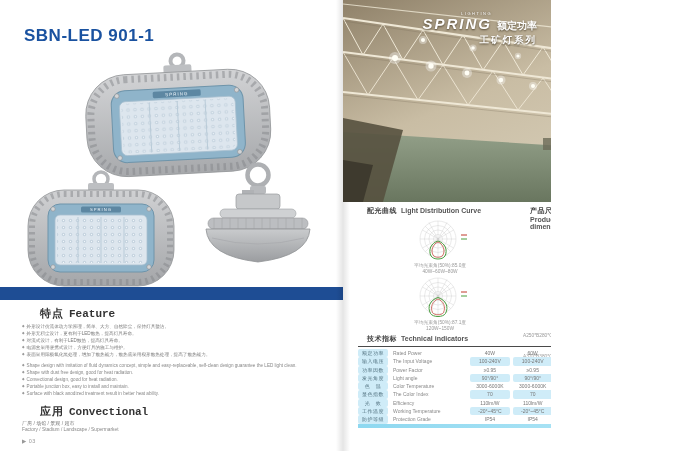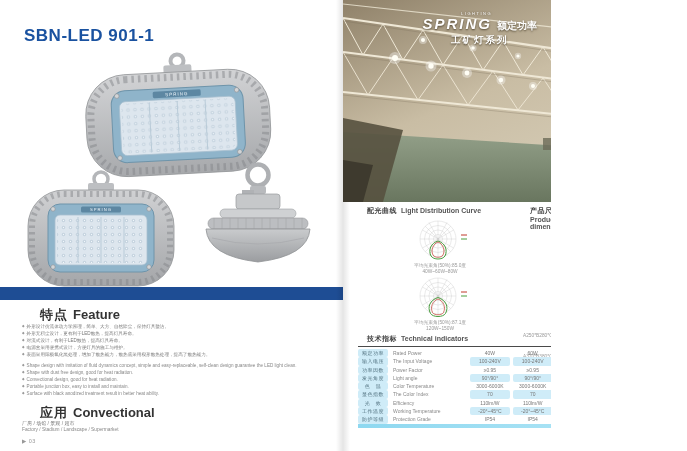--- a/index.html
+++ b/index.html
@@ -3,21 +3,21 @@
 <meta charset="utf-8">
 <style>
   html,body{margin:0;padding:0;background:#fff;-webkit-text-size-adjust:none;}
   .sheet{position:relative;width:551px;height:451px;background:#ffffff;overflow:hidden;
          font-family:"Liberation Sans",sans-serif;}
   .abs{position:absolute;}
 
   
   .page-title{left:24px;top:26px;font-size:17px;font-weight:bold;color:#1a52a0;letter-spacing:0.5px;}
   .blue-bar{left:0;top:287px;width:343px;height:13px;background:#1e4d94;}
-  .feat-h{font-size:13px;font-weight:bold;color:#333;}
+  .feat-h{font-size:11px;font-weight:bold;color:#333;font-family:Liberation Mono, monospace;}
   .feat-h .zh{letter-spacing:1px;margin-right:5px;}
   .blist{list-style:none;margin:0;padding:0;}
   .blist li{font-size:4.6px;line-height:6.4px;color:#777;white-space:nowrap;}
   .blist li .mk{font-size:3.4px;color:#999;margin-right:2px;vertical-align:0.5px;}
   .blist.en li{color:#888;}
   .app-line-zh{font-size:5px;color:#777;line-height:6px;}
   .app-line-en{font-size:4.8px;color:#888;line-height:6px;}
   .pagenum{font-size:5.5px;color:#999;letter-spacing:0.5px;}
 
   
@@ -29,21 +29,21 @@
   .photo-wrap{left:343px;top:0;width:344px;height:202px;overflow:hidden;}
   .logo{right:14px;top:12px;text-align:right;color:#fff;z-index:5;}
   .logo .row1{display:flex;align-items:flex-end;justify-content:flex-end;}
   .logo .stack{display:flex;flex-direction:column;align-items:flex-end;line-height:1;}
   .lighting{font-size:4px;letter-spacing:1.5px;text-shadow:0 0 2px rgba(60,50,30,.8);}
   .spring{font-size:15px;font-weight:bold;font-style:italic;letter-spacing:2px;line-height:1;
           text-shadow:0 1px 2px rgba(60,50,30,.8);}
   .zhname{font-size:10px;font-weight:bold;margin-left:5px;line-height:1.1;
           text-shadow:0 1px 2px rgba(60,50,30,.8);}
   .series{font-size:9.5px;font-weight:bold;letter-spacing:2px;margin-top:3px;
-          text-shadow:0 1px 2px rgba(60,50,30,.9);text-align:center;}
+          text-shadow:0 1px 2px rgba(60,50,30,.9);}
 
   .sec-h{font-size:7px;font-weight:bold;color:#555;}
   .sec-h .zh{color:#444;margin-right:4px;letter-spacing:0.5px;}
   .chart-caption{width:140px;text-align:center;font-size:4.8px;color:#999;line-height:6px;}
   .dim-lines{font-size:4.8px;color:#9a9a9a;line-height:7px;white-space:pre;}
 
   .tech-underline{left:358px;top:346px;width:323px;height:1px;background:#4a4a4a;}
   .tech-table{left:358px;top:349px;width:323px;}
   .trow{display:flex;height:8.3px;}
   .tcell{font-size:5px;line-height:8.3px;white-space:nowrap;overflow:hidden;}

